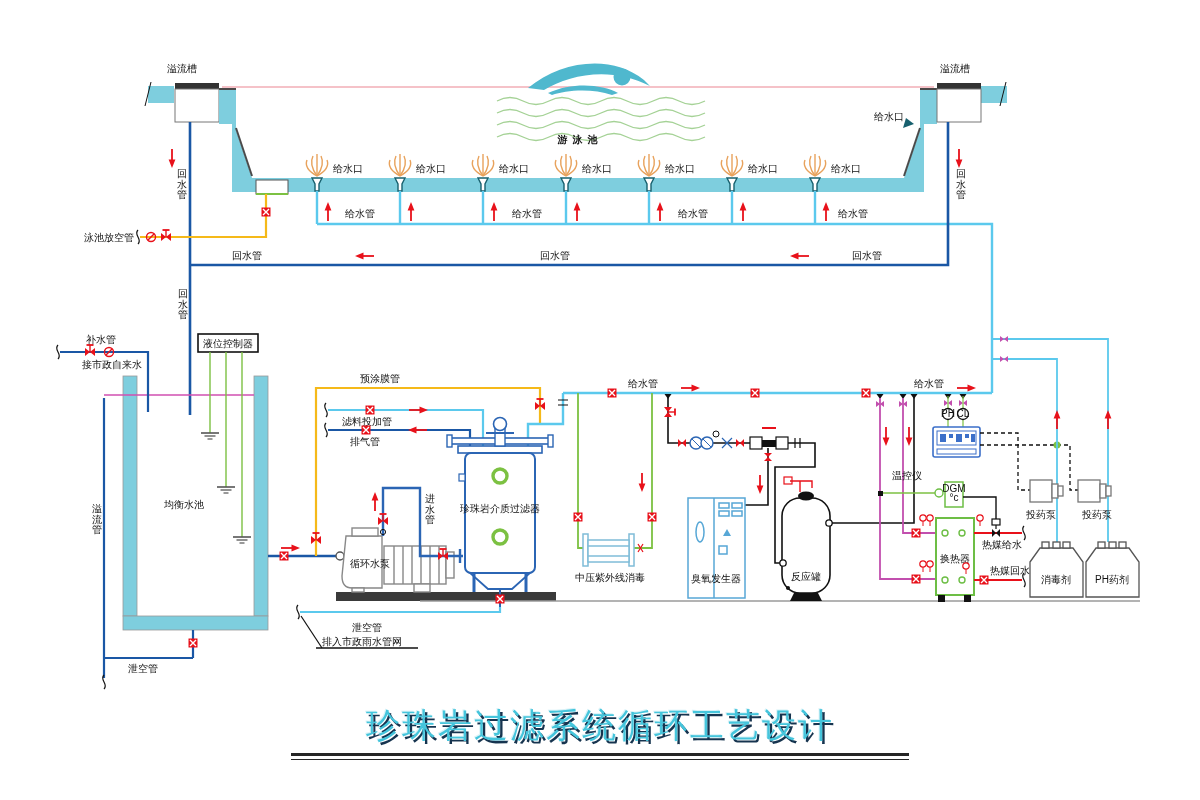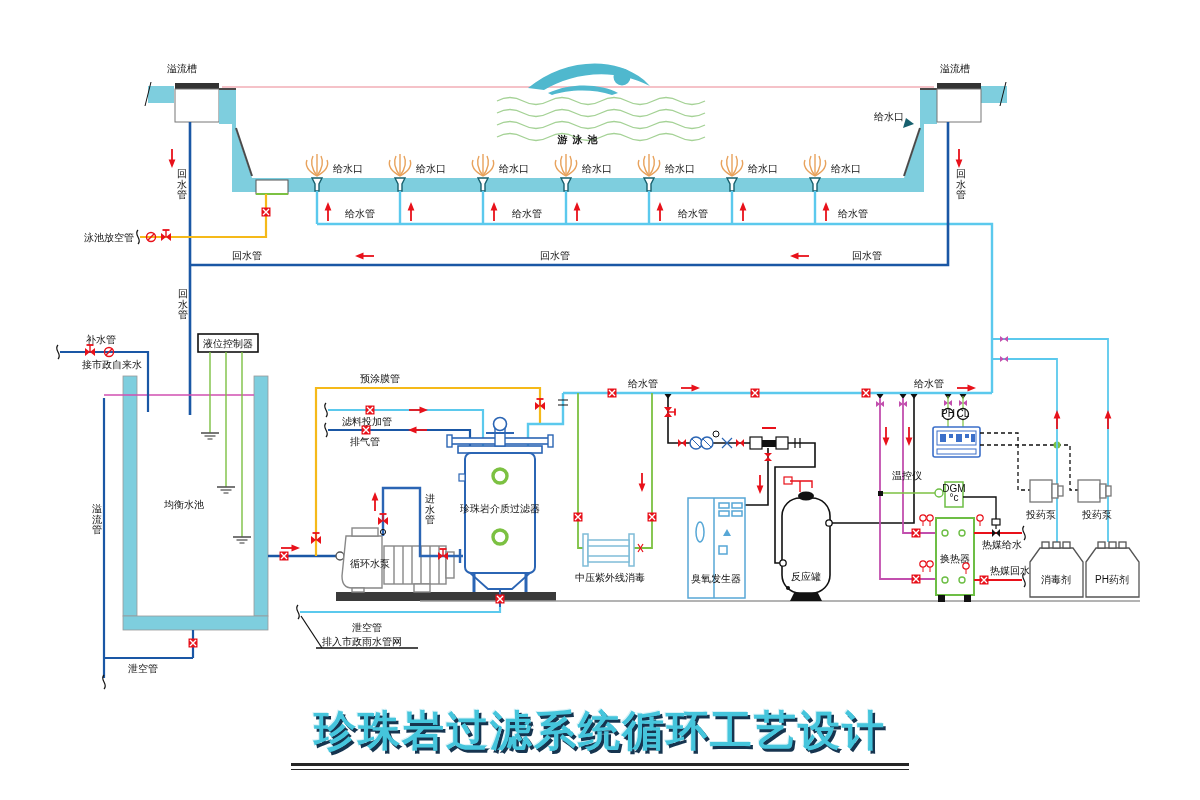--- a/index.html
+++ b/index.html
@@ -1,21 +1,21 @@
 <!DOCTYPE html>
 <html><head>
 <meta charset="utf-8">
 <style>
   html,body{margin:0;padding:0;background:#ffffff;}
   body{width:1200px;height:800px;position:relative;overflow:hidden;
        font-family:"Liberation Sans",sans-serif;}
   svg text{font-family:"Liberation Sans",sans-serif;fill:#111;font-size:10px;}
   .vtext{text-orientation:upright;}
   #title-block{position:absolute;left:250px;top:703px;width:700px;text-align:center;}
-  #main-title{font-size:42px;font-weight:bold;letter-spacing:2px;color:#45C5DC;
+  #main-title{font-size:34px;font-weight:normal;letter-spacing:2px;color:#45C5DC;
       text-shadow:2.5px 2.5px 0 #16344f,-1px -1px 0 #d8f2f7;}
   #title-rule{margin:4px auto 0 auto;width:618px;height:3px;
       border-top:3px solid #262626;border-bottom:1px solid #262626;}
 </style>
 </head>
 <body>
 
 
 
 <svg id="diagram" width="1200" height="800" viewBox="0 0 1200 800">

